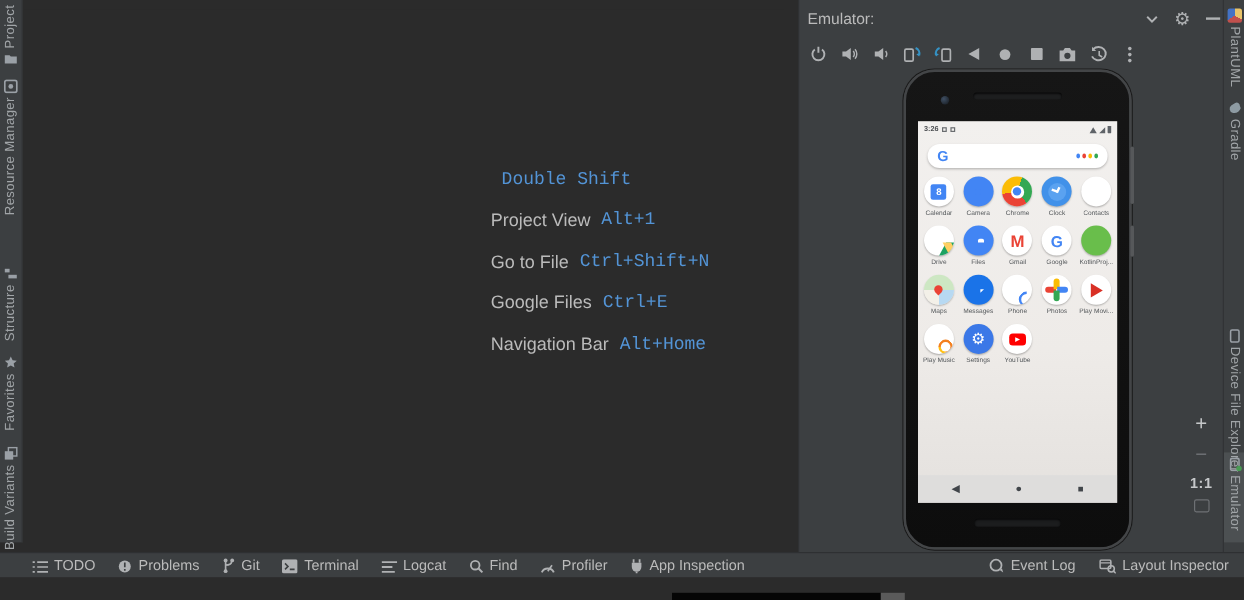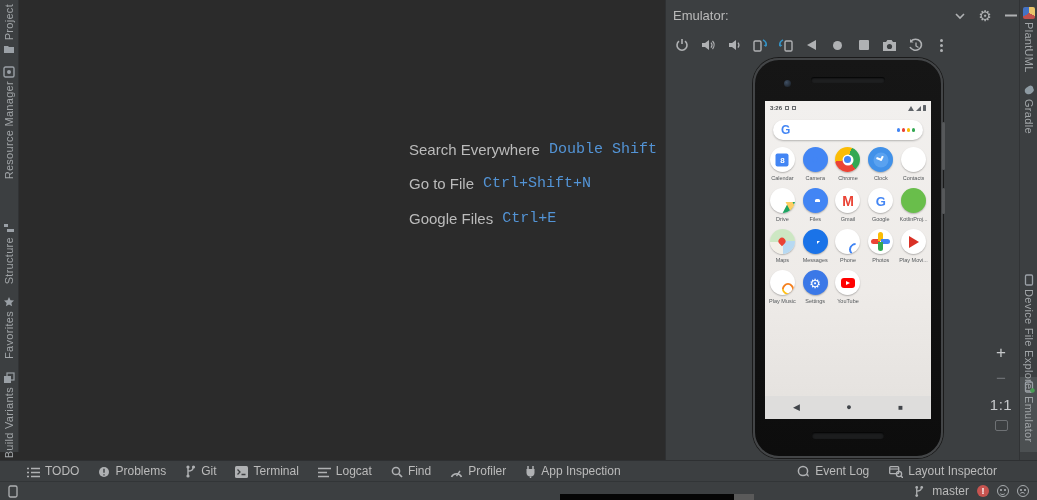--- a/index.html
+++ b/index.html
@@ -121,29 +121,29 @@
   .yt-rect::after { content:""; border-left:4px solid #fff; border-top:2.5px solid transparent; border-bottom:2.5px solid transparent; }
 
   #p-nav { position:absolute; left:0; bottom:0; width:100%; height:23px; background:#DEDDDC;
            display:flex; align-items:center; justify-content:space-between; padding:0 28px; }
   .nav-g { color:#41454A; font-size:9px; line-height:1; }
 
   
   #zoom-ctrls { position:absolute; right:18px; top:343px; width:24px; display:flex; flex-direction:column; align-items:center; gap:6px; }
   .zc { color:#C6C8CA; font-size:17px; cursor:pointer; line-height:1.2; }
   .zc.dim { color:#6E7174; }
-  .zc.ratio { font-size:15px; font-weight:normal; letter-spacing:.5px; }
+  .zc.ratio { font-size:12px; font-weight:bold; letter-spacing:.5px; }
   .fit-box { width:13px; height:11px; border:1.5px solid #6E7174; border-radius:2px; }
 
   
   #tool-bar { position:absolute; left:0; top:460px; width:1037px; height:21px; background:#3C3F41; border-top:1px solid #2e3032;
               display:flex; align-items:center; font-size:12px; color:#BBBBBB; }
   .tw-btn { display:flex; align-items:flex-end; gap:5px; cursor:pointer; white-space:nowrap; }
   #tw-left { display:flex; gap:19px; margin-left:27px; }
-  #tw-right { display:flex; gap:20px; margin-left:auto; margin-right:40px; }
+  #tw-right { display:flex; gap:20px; margin-left:auto; margin-right:13px; }
   .bicon { display:flex; align-items:center; color:#AFB1B3; }
 
   #status-bar { position:absolute; left:0; top:481px; width:1037px; height:19px; background:#3C3F41; border-top:1px solid #323537;
                 display:flex; align-items:center; font-size:12px; color:#BBBBBB; padding:0 8px; }
   #sb-right { margin-left:auto; display:flex; align-items:center; gap:8px; }
   .err-dot { width:12px; height:12px; border-radius:50%; background:#C75450; color:#fff; font-size:9px; font-weight:bold;
              display:flex; align-items:center; justify-content:center; cursor:pointer; }
   .face { width:12px; height:12px; border-radius:50%; border:1.2px solid #A7ABAE; position:relative; cursor:pointer; }
   .face::before { content:""; position:absolute; left:2px; top:3px; width:1.5px; height:1.5px; background:#A7ABAE; border-radius:50%; box-shadow:4px 0 0 #A7ABAE; }
   .face.happy::after { content:""; position:absolute; left:2.2px; top:5.5px; width:5px; height:2.5px; border-bottom:1.2px solid #A7ABAE; border-radius:0 0 5px 5px; }
@@ -191,30 +191,37 @@
           <rect x="1" y="4" width="7" height="7" fill="#9AA0A6"></rect>
           <rect x="4" y="1" width="7" height="7" fill="none" stroke="#9AA0A6" stroke-width="1.2"></rect>
         </svg>
       <span class="vlabel up">Build Variants</span>
     </div>
   </div>
 
   <div id="editor">
     <div id="shortcuts">
       <div class="sc-row">
-        <span>Search Everywhere</span>
         <span class="sc-key">Double Shift</span>
+      </div>
+      <div class="sc-row">
+        <span>Project View</span>
+        <span class="sc-key">Alt+1</span>
       </div>
       <div class="sc-row">
         <span>Go to File</span>
         <span class="sc-key">Ctrl+Shift+N</span>
       </div>
       <div class="sc-row">
         <span>Google Files</span>
         <span class="sc-key">Ctrl+E</span>
+      </div>
+      <div class="sc-row">
+        <span>Navigation Bar</span>
+        <span class="sc-key">Alt+Home</span>
       </div>
     </div>
   </div>
 
   <div id="emu-panel">
     <div id="emu-header">
       <span id="emu-title">Emulator:</span>
       <div class="hdr-icons">
         <span class="hicon">
           <svg width="12" height="8" viewBox="0 0 12 8">
@@ -578,36 +585,15 @@
               <path d="M1 3h9" stroke="#AFB1B3" stroke-width="1.1"></path>
               <circle cx="10" cy="8" r="2.6" fill="none" stroke="#AFB1B3" stroke-width="1.3"></circle>
               <path d="M12 10l2 2" stroke="#AFB1B3" stroke-width="1.4"></path>
             </svg>
         </span>
         <span>Layout Inspector</span>
       </span>
     </div>
   </div>
 
-  <div id="status-bar">
-    <span class="bicon">
-      <svg width="10" height="13" viewBox="0 0 10 13">
-          <rect x="1" y="1" width="8" height="11" rx="1.5" fill="none" stroke="#AFB1B3" stroke-width="1.3"></rect>
-        </svg>
-    </span>
-    <div id="sb-right">
-      <span class="bicon">
-        <svg width="10" height="13" viewBox="0 0 11 13">
-            <path d="M3 3v7M3 6c3 0 5-1 5-3" fill="none" stroke="#AFB1B3" stroke-width="1.4"></path>
-            <circle cx="3" cy="2" r="1.5" fill="#AFB1B3"></circle>
-            <circle cx="3" cy="11" r="1.5" fill="#AFB1B3"></circle>
-            <circle cx="8.5" cy="2" r="1.5" fill="#AFB1B3"></circle>
-          </svg>
-      </span>
-      <span>master</span>
-      <span class="err-dot">!</span>
-      <span class="face happy"></span>
-      <span class="face sad"></span>
-    </div>
-  </div>
 
   <div id="desk-strip"></div>
 </div>
 
 </body></html>

